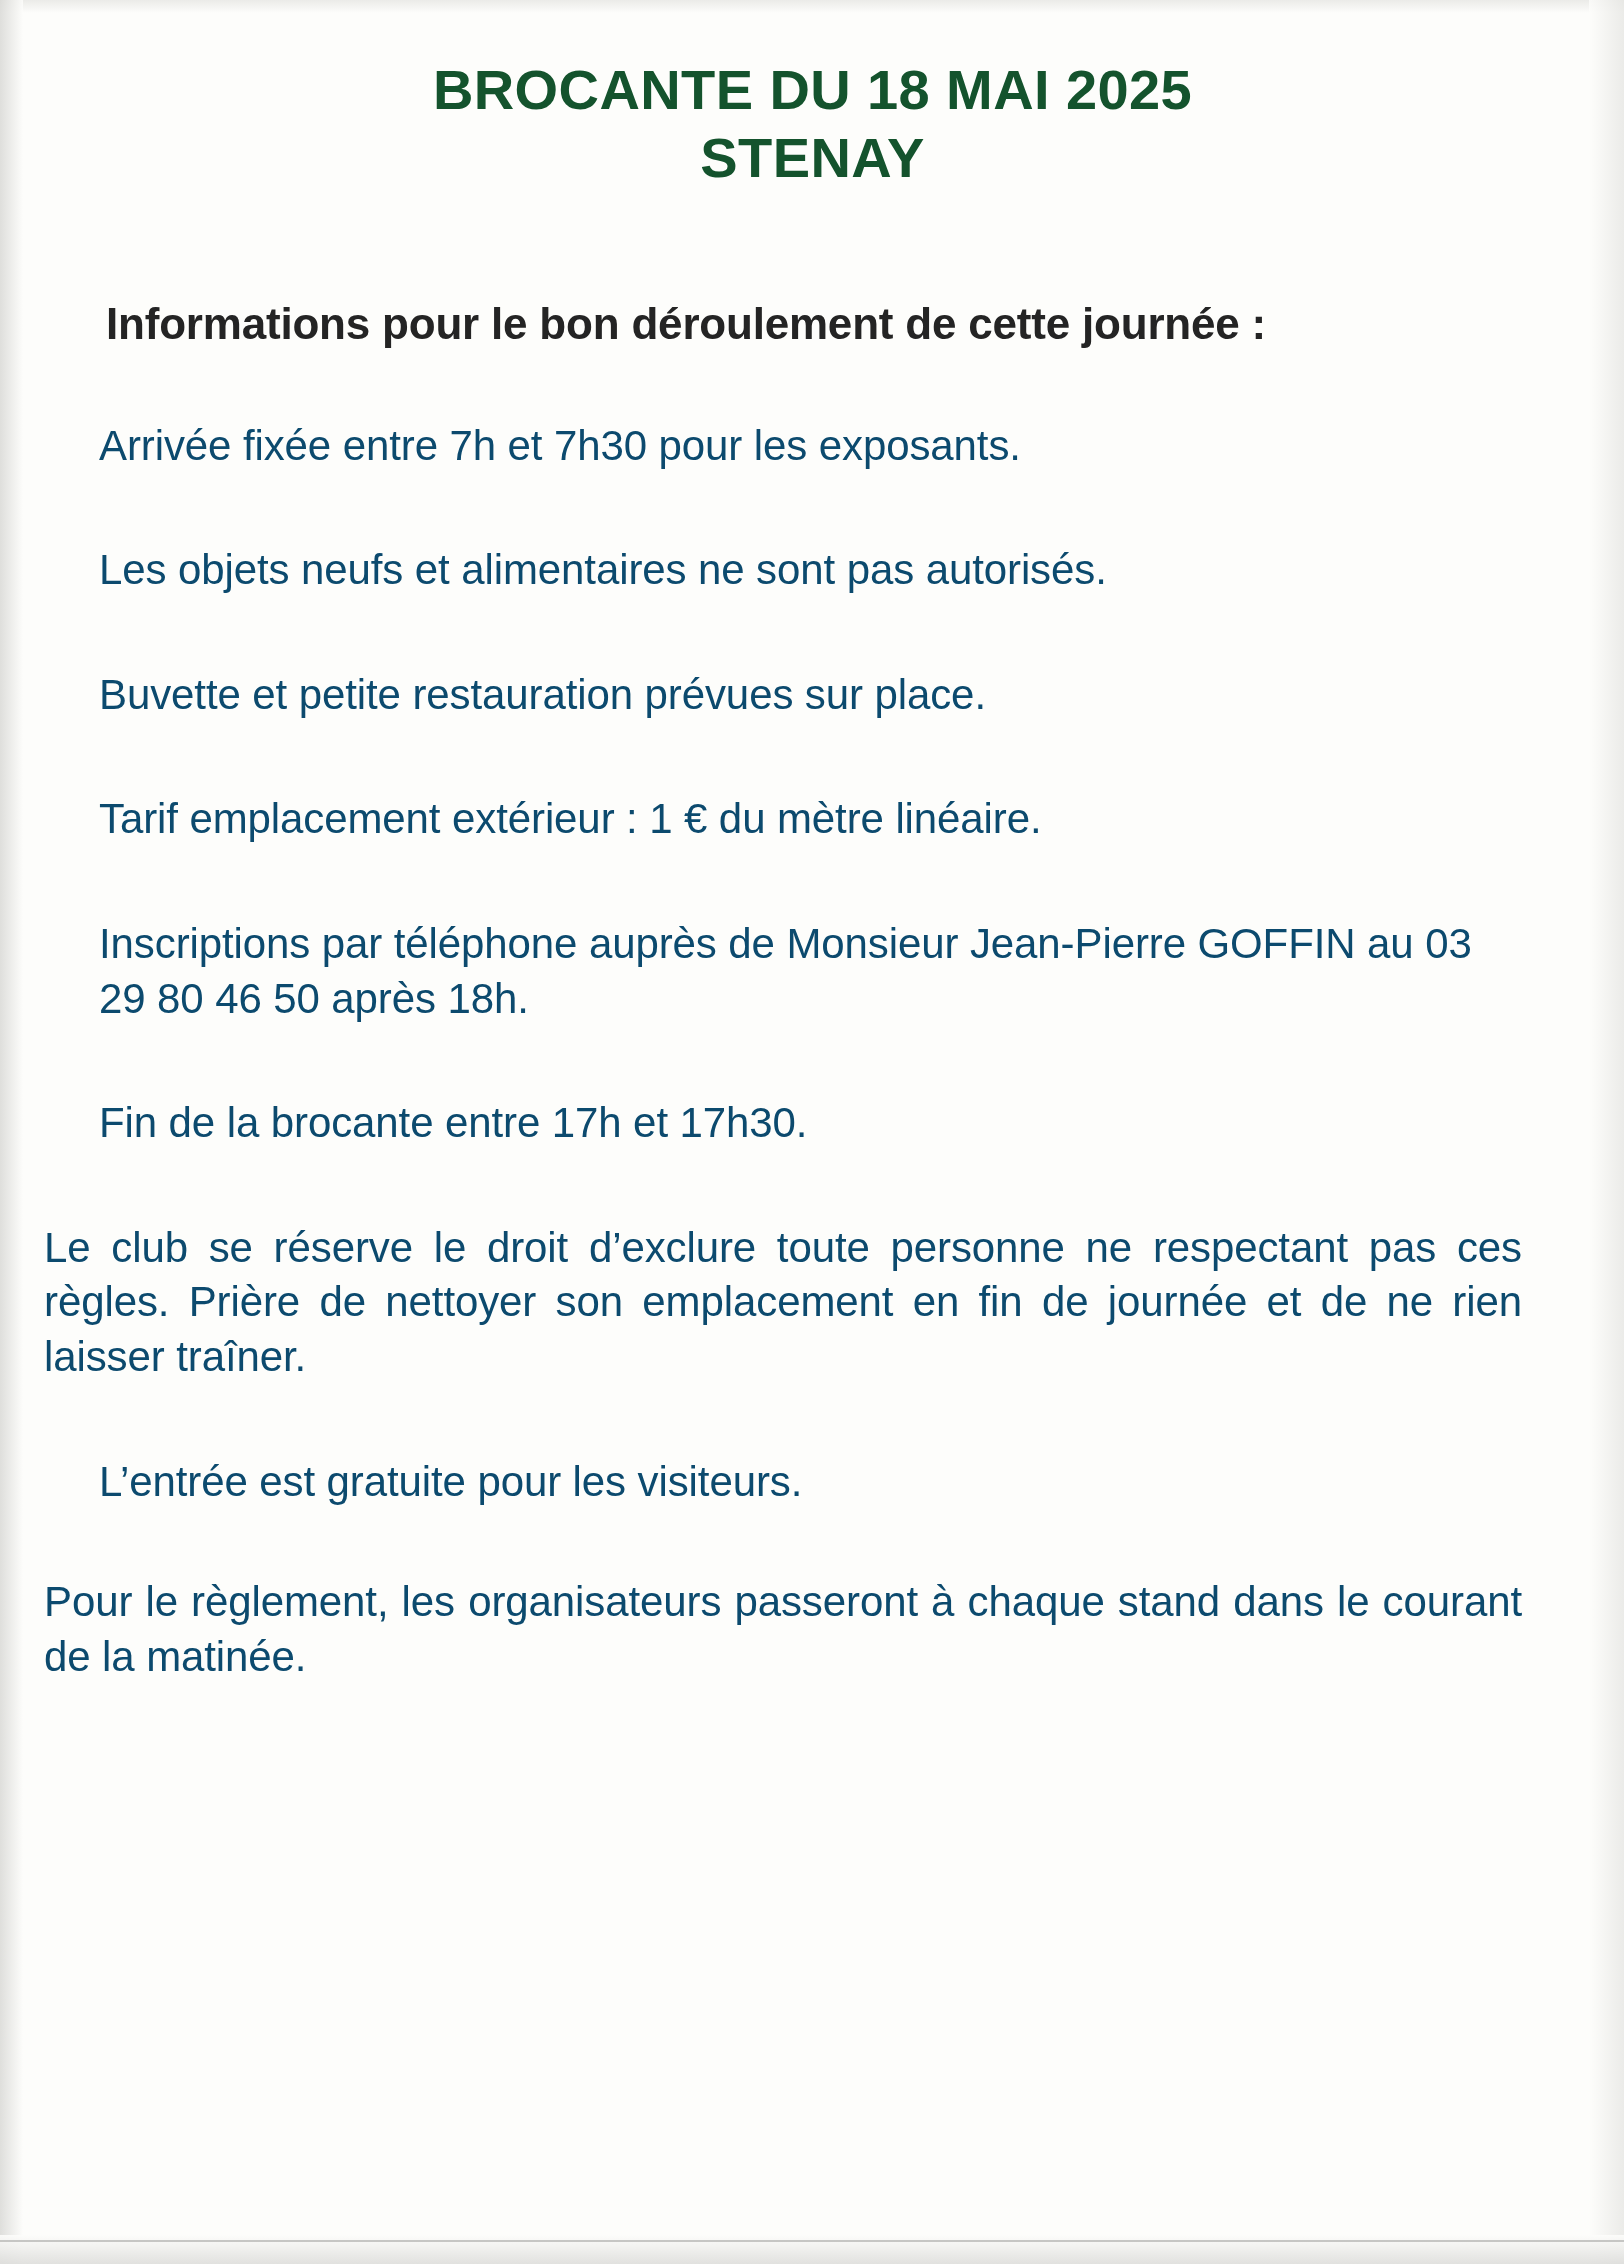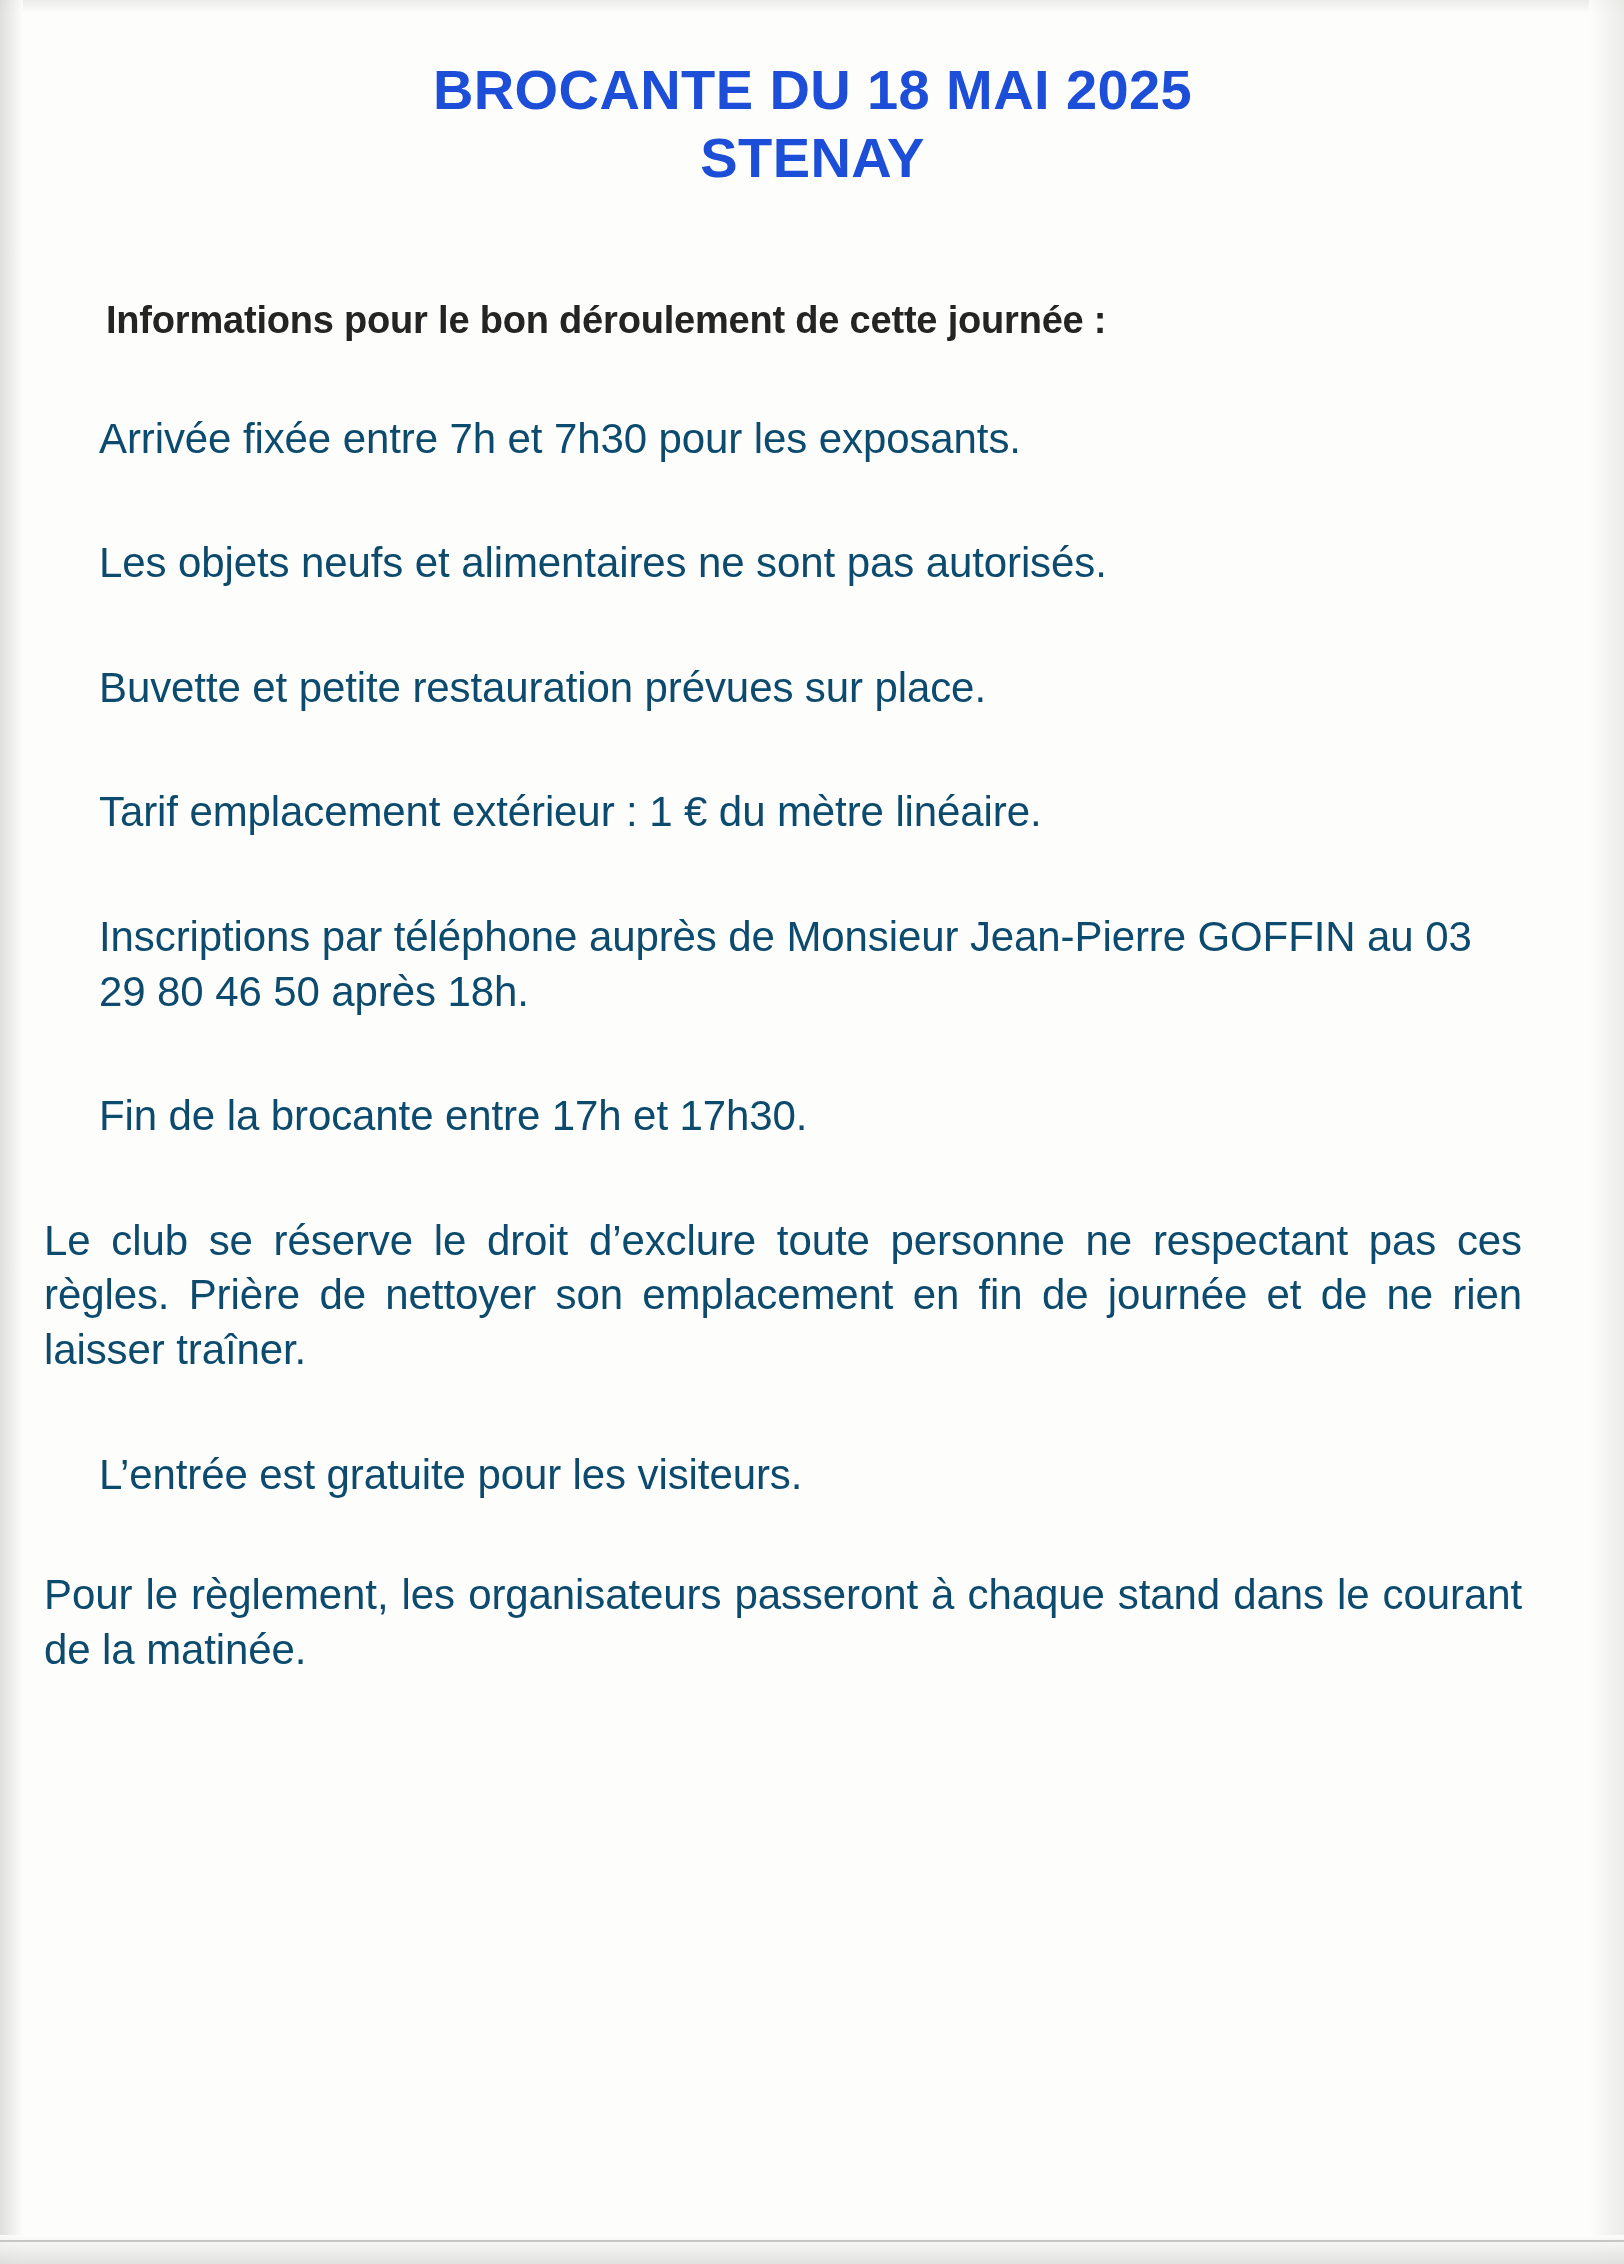--- a/index.html
+++ b/index.html
@@ -71,32 +71,32 @@
     top: 0;
     width: 1625px;
     padding: 0;
   }
 
   .doc-title {
     text-align: center;
     font-weight: bold;
     font-size: 56px;
     letter-spacing: 0.4px;
-    color: #1d4ed8;
+    color: #14532d;
     line-height: 1.22;
     margin: 0;
     padding-top: 56px;
   }
   .doc-title .title-line2 {
     display: block;
   }
 
   .intro {
     font-weight: bold;
-    font-size: 38px;
+    font-size: 44px;
     color: #242424;
     margin: 0;
     padding-top: 106px;
     padding-left: 106px;
     padding-right: 99px;
     letter-spacing: -0.2px;
   }
 
   .para {
     font-size: 42px;

